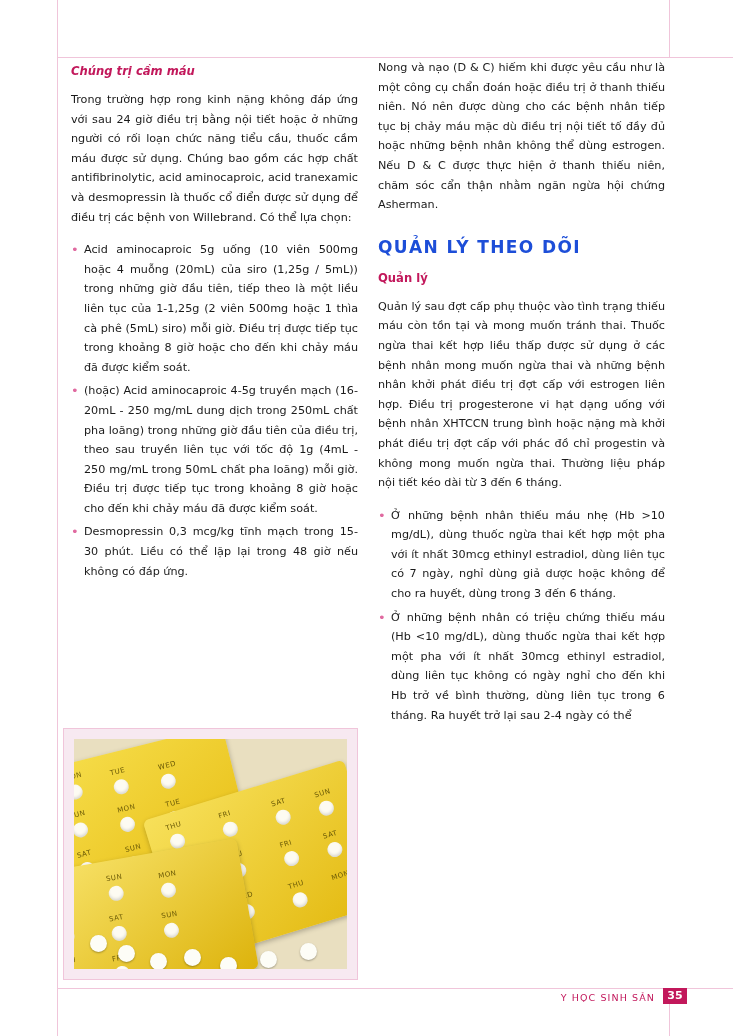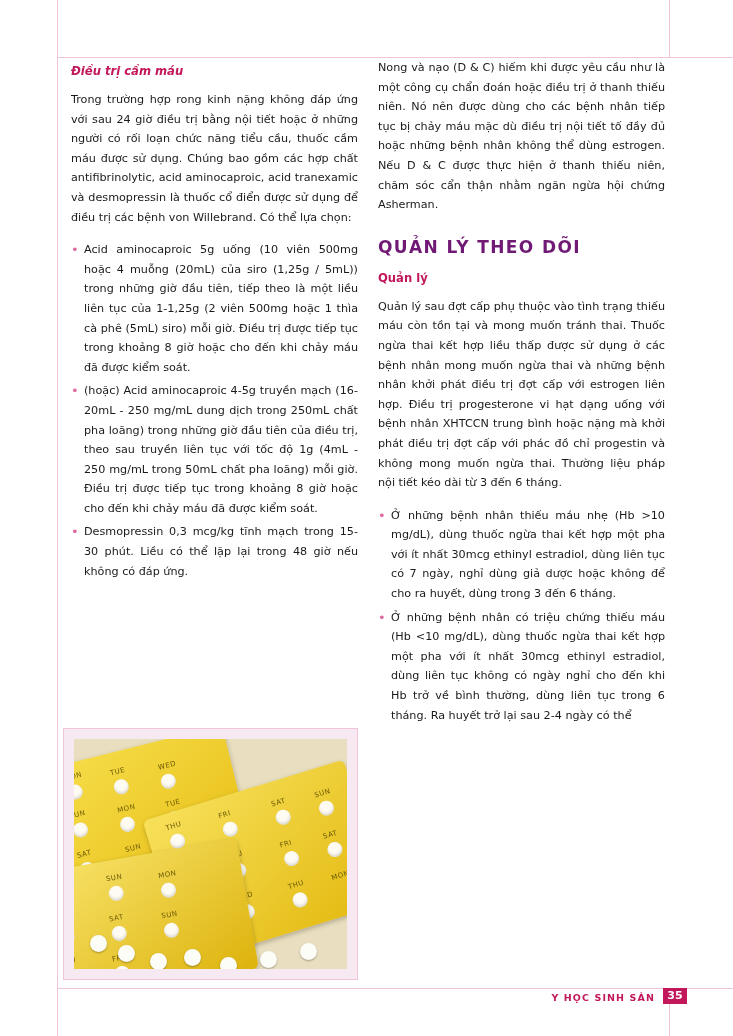--- a/index.html
+++ b/index.html
@@ -99,21 +99,21 @@
   }
   h3.sub-plain {
     font-size: 11.6px;
     color: #c2185b;
     font-weight: bold;
     margin: 6px 0 12px 0;
     font-family: "DejaVu Sans", sans-serif;
   }
   h2.section {
     font-size: 17px;
-    color: #701a75;
+    color: #1d4ed8;
     font-weight: bold;
     letter-spacing: 1.4px;
     margin: 22px 0 14px 0;
     font-family: "DejaVu Sans", sans-serif;
   }
   ul {
     margin: 0;
     padding: 0;
     list-style: none;
   }
@@ -204,21 +204,21 @@
     left: 57px;
     top: 988px;
     width: 676px;
     height: 48px;
   }
   .footer-text {
     position: absolute;
     right: 78px;
     top: 4px;
     font-size: 9.5px;
-    font-weight: bold;
+    font-weight: normal;
     color: #c2185b;
     letter-spacing: 1.1px;
     font-family: "DejaVu Sans", sans-serif;
   }
   .page-num {
     position: absolute;
     right: 46px;
     top: 0px;
     width: 24px;
     height: 16px;
@@ -236,21 +236,21 @@
 
 <div class="page-left-bar"></div>
 <div class="frame-top"></div>
 <div class="frame-top-inner"></div>
 <div class="frame-bottom"></div>
 <div class="frame-bottom-inner"></div>
 
 <div class="content">
 
   <div class="col col-left">
-    <h3 class="sub">Điều trị cầm máu</h3>
+    <h3 class="sub">Chúng trị cầm máu</h3>
     <p>Trong trường hợp rong kinh nặng không đáp ứng với sau 24 giờ điều trị bằng nội tiết hoặc ở những người có rối loạn chức năng tiểu cầu, thuốc cầm máu được sử dụng. Chúng bao gồm các hợp chất antifibrinolytic, acid aminocaproic, acid tranexamic và desmopressin là thuốc cổ điển được sử dụng để điều trị các bệnh von Willebrand. Có thể lựa chọn:</p>
     <ul>
       <li>Acid aminocaproic 5g uống (10 viên 500mg hoặc 4 muỗng (20mL) của siro (1,25g / 5mL)) trong những giờ đầu tiên, tiếp theo là một liều liên tục của 1-1,25g (2 viên 500mg hoặc 1 thìa cà phê (5mL) siro) mỗi giờ. Điều trị được tiếp tục trong khoảng 8 giờ hoặc cho đến khi chảy máu đã được kiểm soát.</li>
       <li>(hoặc) Acid aminocaproic 4-5g truyền mạch (16-20mL - 250 mg/mL dung dịch trong 250mL chất pha loãng) trong những giờ đầu tiên của điều trị, theo sau truyền liên tục với tốc độ 1g (4mL - 250 mg/mL trong 50mL chất pha loãng) mỗi giờ. Điều trị được tiếp tục trong khoảng 8 giờ hoặc cho đến khi chảy máu đã được kiểm soát.</li>
       <li>Desmopressin 0,3 mcg/kg tĩnh mạch trong 15-30 phút. Liều có thể lặp lại trong 48 giờ nếu không có đáp ứng.</li>
     </ul>
   </div>
 
   <div class="col col-right">
     <p>Nong và nạo (D &amp; C) hiếm khi được yêu cầu như là một công cụ chẩn đoán hoặc điều trị ở thanh thiếu niên. Nó nên được dùng cho các bệnh nhân tiếp tục bị chảy máu mặc dù điều trị nội tiết tố đầy đủ hoặc những bệnh nhân không thể dùng estrogen. Nếu D &amp; C được thực hiện ở thanh thiếu niên, chăm sóc cẩn thận nhằm ngăn ngừa hội chứng Asherman.</p>

